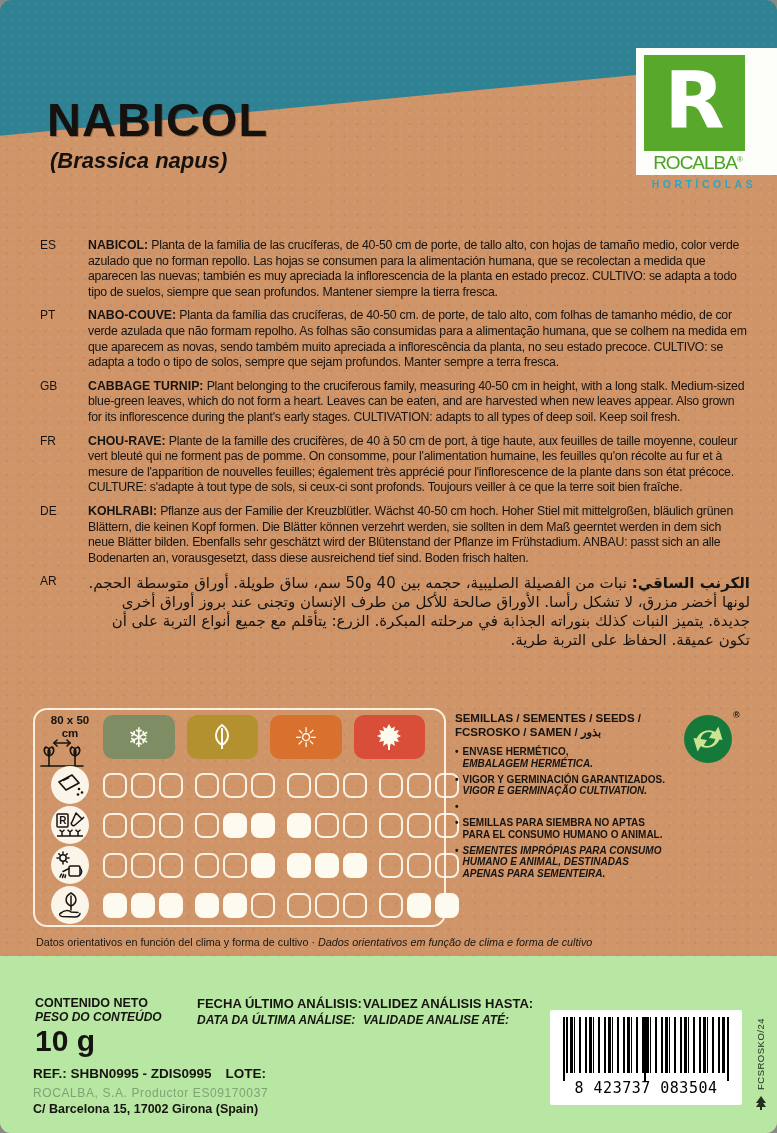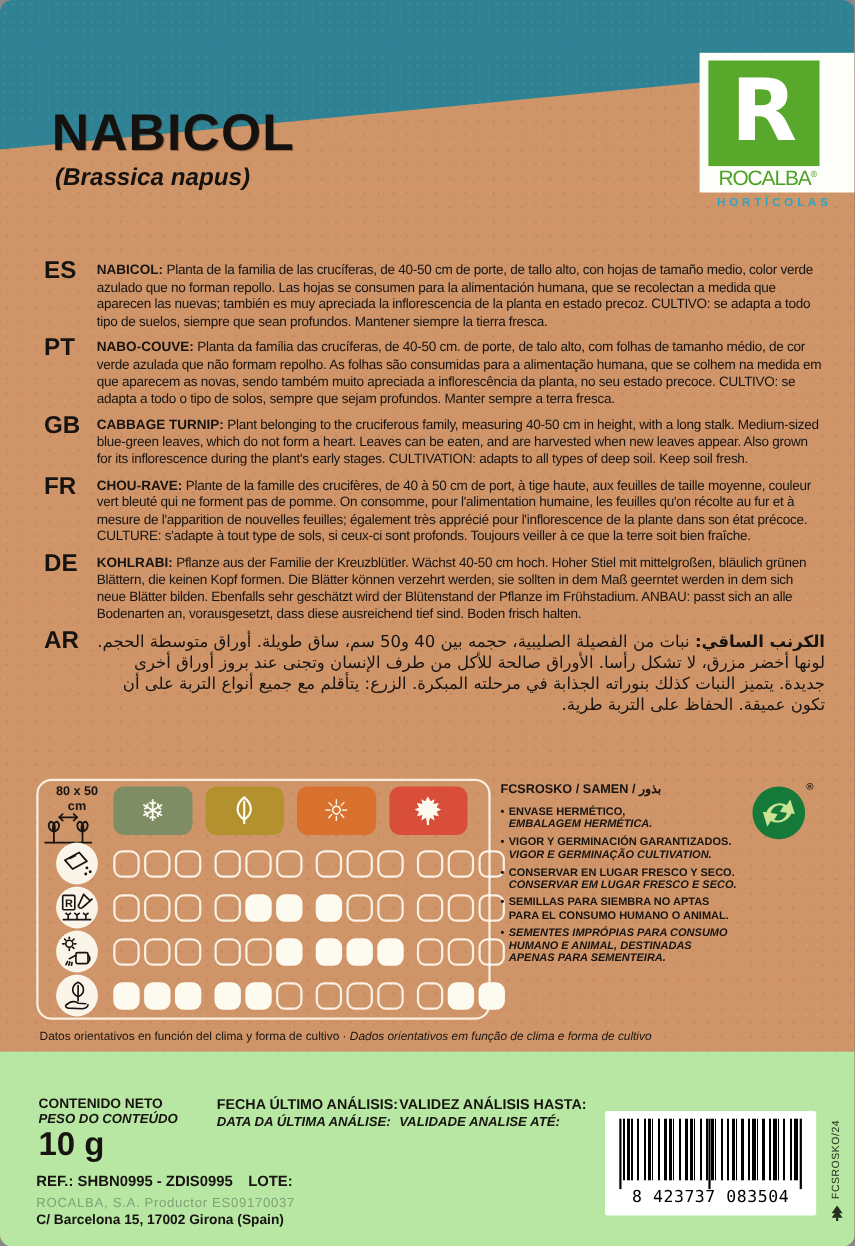--- a/index.html
+++ b/index.html
@@ -24,21 +24,21 @@
     display:flex;align-items:center;justify-content:center;}
   .brand-sq .r{font-family:"DejaVu Sans",sans-serif;font-weight:bold;font-size:78px;color:#fff;line-height:1;margin-top:-4px;}
   .brand-word{position:absolute;left:0;top:104px;width:124px;text-align:center;
     color:#4ba326;font-weight:normal;font-size:19px;letter-spacing:-1px;}
   .brand-word sup{font-size:8px;letter-spacing:0;}
   .brand-tag{position:absolute;left:636px;top:178px;width:136px;text-align:center;
     color:#2aa6c4;font-weight:bold;font-size:10.5px;letter-spacing:3.5px;}
   
   .descs{position:absolute;left:40px;top:238px;width:710px;}
   .desc{display:flex;gap:6px;margin-bottom:8px;}
-  .lang{width:42px;flex:none;font-weight:bold;font-size:22px;line-height:15px;}
+  .lang{width:42px;flex:none;font-weight:normal;font-size:12px;line-height:15px;}
   .txt{flex:1;font-size:12.3px;line-height:15.6px;letter-spacing:-.25px;margin:0;}
   .txt b{letter-spacing:0;}
   .desc-ar .txt{font-family:"DejaVu Sans",sans-serif;font-size:15px;line-height:19px;letter-spacing:0;text-align:right;}
   
   .cal{position:absolute;left:33px;top:708px;width:413px;height:219px;
     border:2px solid rgba(253,250,240,.9);border-radius:14px;box-sizing:border-box;padding:3px 19px 4px 4px;}
   .cal-head{display:flex;height:52px;}
   .cal-spc{width:62px;flex:none;text-align:center;}
   .spc-txt{font-size:11.5px;font-weight:bold;line-height:11px;margin-top:2px;}
   .cal-chips{flex:1;display:flex;gap:12px;padding-left:2px;}
@@ -336,43 +336,40 @@
         </div>
     </div>
   </div>
 
   <div class="footnote">
     <span>Datos orientativos en función del clima y forma de cultivo · </span><span class="it">Dados orientativos em função de clima e forma de cultivo</span>
   </div>
 
   <div class="sinfo">
     <div class="sinfo-title">
+      <div>SEMILLAS / SEMENTES / SEEDS /</div>
       <div>FCSROSKO / SAMEN / بذور</div>
     </div>
     <div class="bullets" id="bullets">
         <div class="bullet">
           <span class="dot">•</span>
           <div>
             <div>ENVASE HERMÉTICO,</div>
             <div class="it">EMBALAGEM HERMÉTICA.</div>
           </div>
         </div>
         <div class="bullet">
           <span class="dot">•</span>
           <div>
             <div>VIGOR Y GERMINACIÓN GARANTIZADOS.</div>
             <div class="it">VIGOR E GERMINAÇÃO CULTIVATION.</div>
           </div>
         </div>
         <div class="bullet">
           <span class="dot">•</span>
-          <div>
-            <div>CONSERVAR EN LUGAR FRESCO Y SECO.</div>
-            <div class="it">CONSERVAR EM LUGAR FRESCO E SECO.</div>
-          </div>
         </div>
         <div class="bullet">
           <span class="dot">•</span>
           <div>
             <div>SEMILLAS PARA SIEMBRA NO APTAS</div>
             <div>PARA EL CONSUMO HUMANO O ANIMAL.</div>
           </div>
         </div>
         <div class="bullet">
           <span class="dot">•</span>

